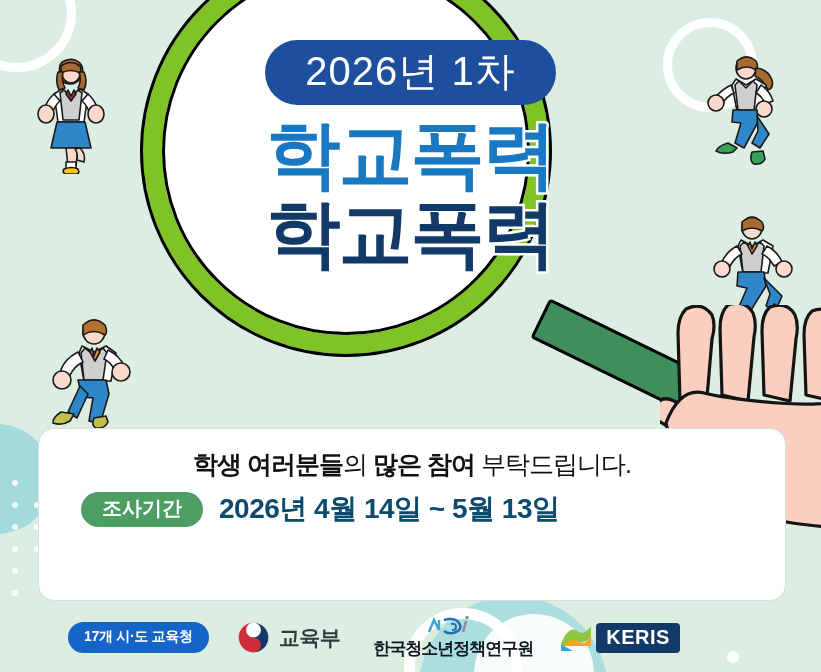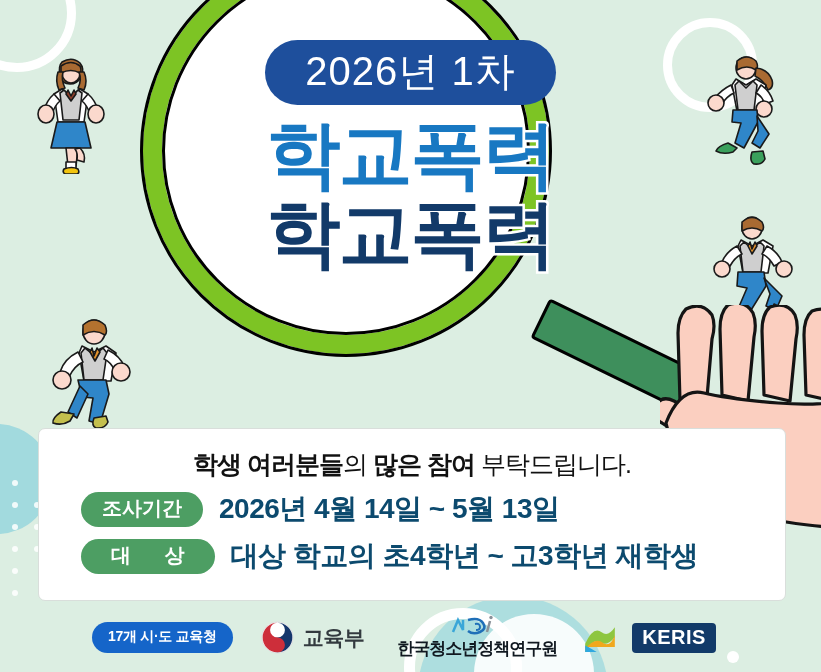--- a/index.html
+++ b/index.html
@@ -107,21 +107,21 @@
     -webkit-text-stroke: 5px #ffffff;
     paint-order: stroke fill;
   }
 
   
   .card {
     position: absolute;
     left: 38px; top: 428px; width: 748px; height: 173px;
     background: #ffffff;
     border: 1px solid #d9dedb;
-    border-radius: 7px;
+    border-radius: 16px;
     z-index: 5;
   }
   .card-headline {
     margin-top: 19px;
     text-align: center;
     font-size: 25px;
     color: #111111;
     letter-spacing: -1px;
     white-space: nowrap;
   }
@@ -149,42 +149,42 @@
     font-size: 28px; font-weight: bold;
     color: #0c4a6e;
     letter-spacing: -0.5px;
     white-space: nowrap;
   }
 
   
   .footer {
     position: absolute; left: 0; bottom: 12px; width: 821px;
     display: flex; align-items: center; z-index: 6;
-    padding-left: 92px;
+    padding-left: 68px;
   }
   .pill-blue {
     background: #1565c9;
     color: #ffffff;
     font-size: 14px; font-weight: bold;
     padding: 6px 16px 7px;
     border-radius: 16px;
     letter-spacing: -0.3px;
     white-space: nowrap;
   }
   .moe { margin-left: 28px; display: flex; align-items: center; }
   .moe-name {
     margin-left: 9px; font-size: 21px; font-weight: bold;
     color: #333a3f; letter-spacing: -0.5px;
   }
   .nypi { margin-left: 26px; display: flex; align-items: center; flex-direction: column; }
   .nypi-name {
     margin-left: 7px; font-size: 17px; font-weight: bold;
     color: #101820; letter-spacing: -1px;
   }
-  .keris { margin-left: 26px; display: flex; align-items: center; gap: 12px; }
+  .keris { margin-left: 26px; display: flex; align-items: flex-start; }
   .keris-box {
     background: #123a69; color: #ffffff;
     font-size: 20px; font-weight: bold;
     padding: 3px 10px 4px;
     border-radius: 4px; letter-spacing: 0.5px;
     margin-left: 3px;
   }
   .keris-txt { margin-left: 8px; }
   .keris-kr {
     font-size: 16px; font-weight: bold; color: #123a69;
@@ -324,24 +324,20 @@
   <div class="card">
     <div class="card-headline">
       <b>학생 여러분들</b><span>의 </span><b>많은 참여</b><span> 부탁드립니다.</span>
     </div>
 
     <div class="row">
       <div class="pill-green">조사기간</div>
       <div class="row-value">2026년 4월 14일 ~ 5월 13일</div>
     </div>
 
-    <div class="row">
-      <div class="pill-green spaced">대 상</div>
-      <div class="row-value">대상 학교의 초4학년 ~ 고3학년 재학생</div>
-    </div>
   </div>
 
   <div class="footer">
     <div class="pill-blue">17개 시·도 교육청</div>
 
     <div class="moe">
       <svg width="33" height="33" viewBox="0 0 40 40">
         <circle cx="20" cy="20" r="19" fill="#ffffff" stroke="#d8d8d8" stroke-width="1"></circle>
         <path d="M20 2 a18 18 0 0 1 0 36 a9 9 0 0 1 0 -18 a9 9 0 0 0 0 -18z" fill="#15366b"></path>
         <path d="M20 2 a18 18 0 0 0 0 36 a9 9 0 0 0 0 -18 a9 9 0 0 1 0 -18z" fill="#cd2e3a"></path>

